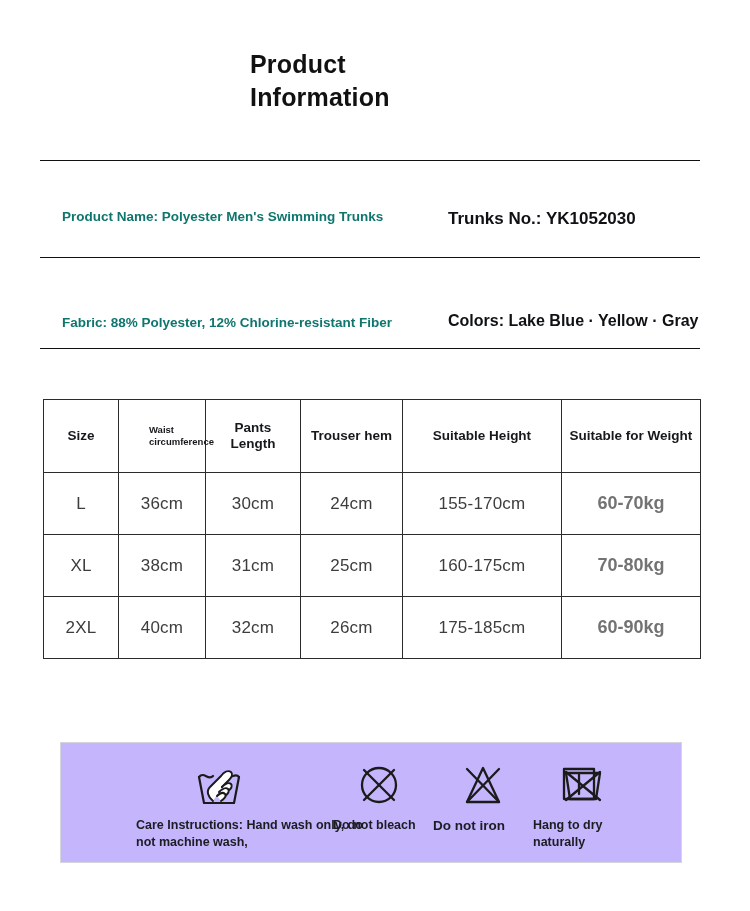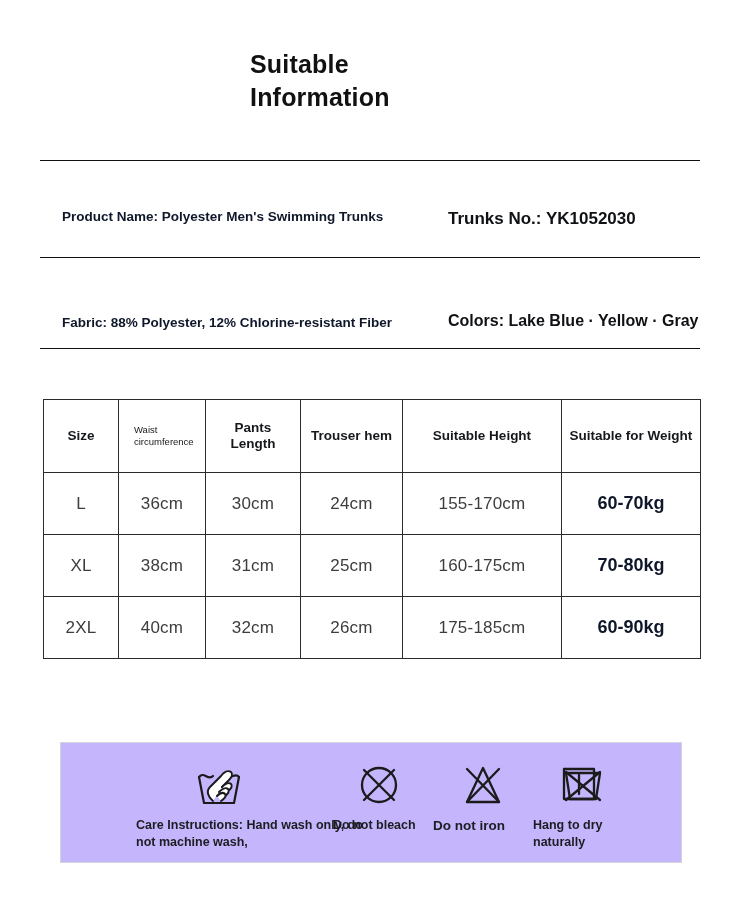--- a/index.html
+++ b/index.html
@@ -51,21 +51,21 @@
   .info-row-2 { top: 308px; }
 
   .info-left {
     position: absolute;
     left: 22px;
     top: 0;
     width: 400px;
     font-size: 13.5px;
     font-weight: bold;
     line-height: 1.38;
-    color: #0f172a;
+    color: #0f766e;
   }
   .info-right {
     position: absolute;
     left: 408px;
     top: 0;
     width: 300px;
     font-size: 17px;
     font-weight: bold;
     line-height: 1.3;
     color: #0f1114;
@@ -92,36 +92,36 @@
   }
   .size-table tr.head-row td {
     height: 72px;
     font-size: 13.5px;
     font-weight: bold;
     color: #16181c;
     line-height: 1.22;
   }
   .size-table tr.head-row td.waist-head {
     font-size: 9.5px;
-    font-weight: normal;
+    font-weight: bold;
     text-align: left;
-    padding-left: 15px;
+    padding-left: 30px;
     line-height: 1.25;
   }
   .size-table tr.data-row td {
     height: 61px;
     font-size: 17px;
     font-weight: 300;
     color: #3d3d3d;
     letter-spacing: 0.2px;
   }
   .size-table tr.data-row td.weight-cell {
     font-size: 18px;
     font-weight: bold;
-    color: #0f172a;
+    color: #737373;
     letter-spacing: 0;
   }
   .col-size     { width: 75px; }
   .col-waist    { width: 87px; }
   .col-pants    { width: 95px; }
   .col-hem      { width: 102px; }
   .col-height   { width: 159px; }
   .col-weight   { width: 139px; }
 
   
@@ -170,21 +170,21 @@
   .item-dry { left: 472px; }
   .item-dry .care-icon  { left: 20px; }
   .item-dry .care-label { left: 0px; width: 110px; text-align: left; }
 
   .item-hang { left: 478px; }
 </style>
 </head>
 <body>
 
 <div class="page-title">
-  <div>Suitable</div>
+  <div>Product</div>
   <div>Information</div>
 </div>
 
 <div class="rule rule-1"></div>
 <div class="rule rule-2"></div>
 <div class="rule rule-3"></div>
 
 <div class="info-row info-row-1">
   <div class="info-left">Product Name: Polyester Men's Swimming Trunks</div>
   <div class="info-right">Trunks No.: YK1052030</div>

